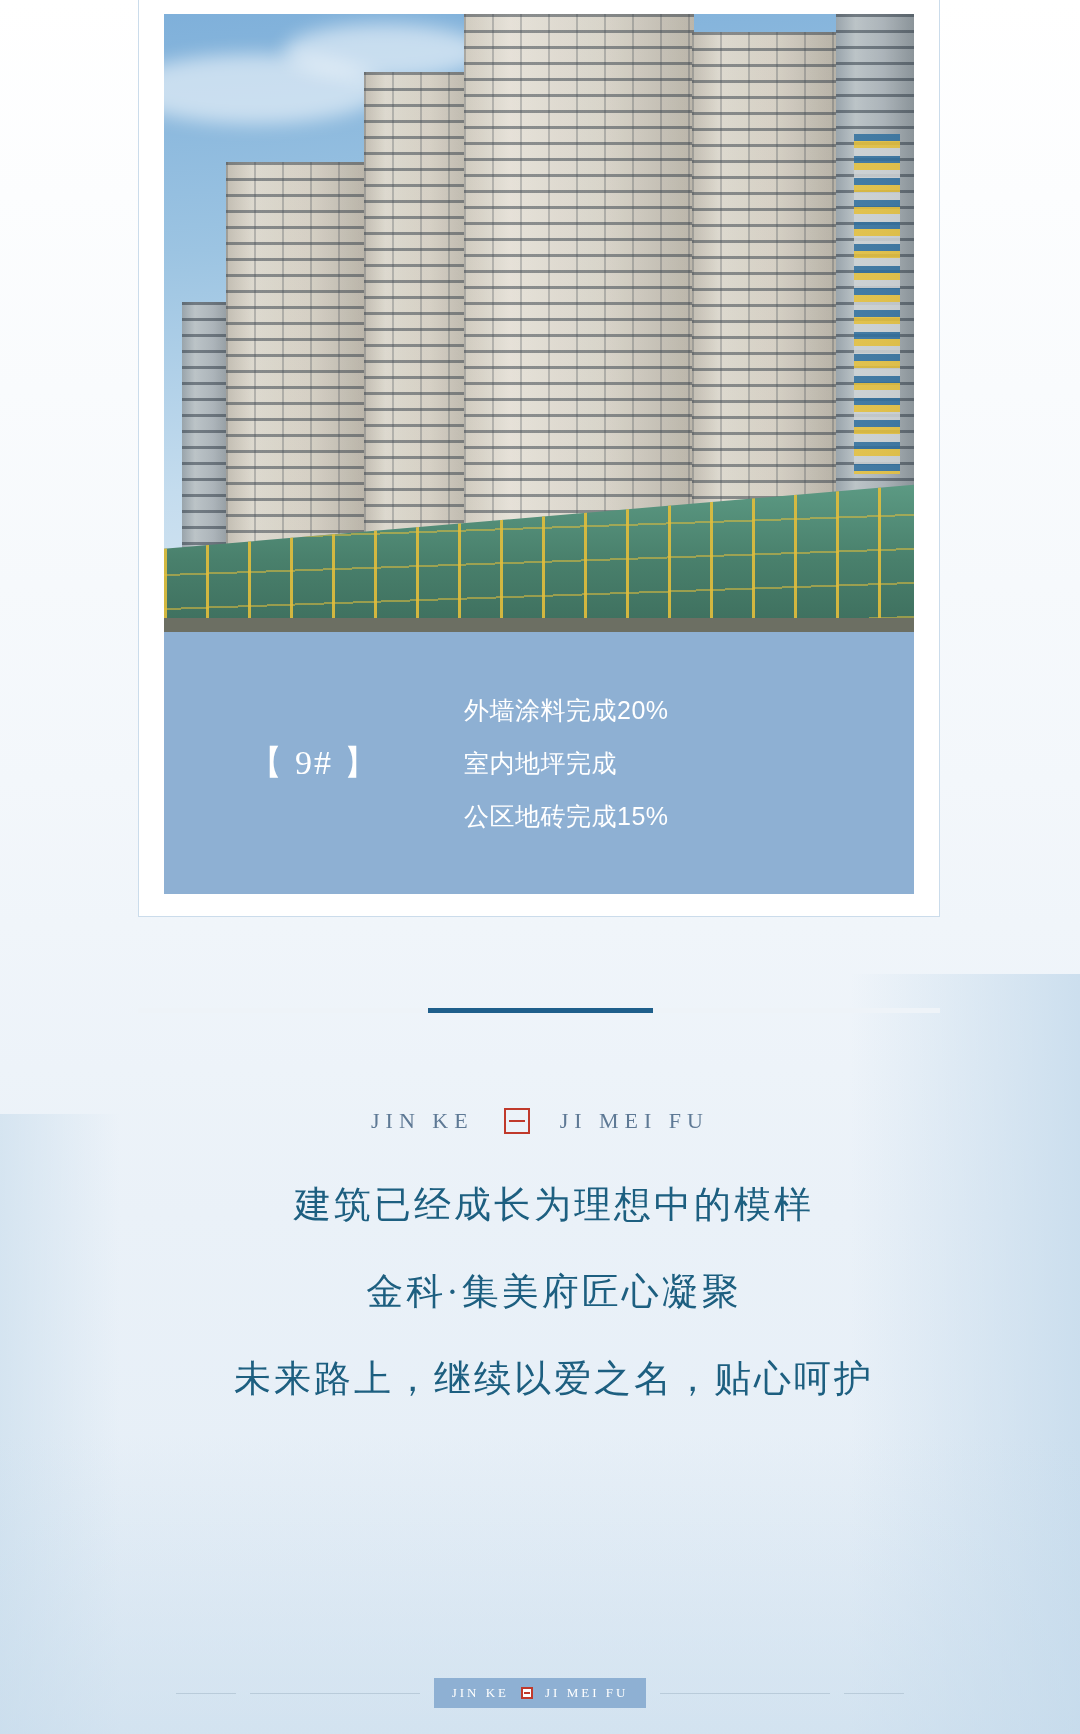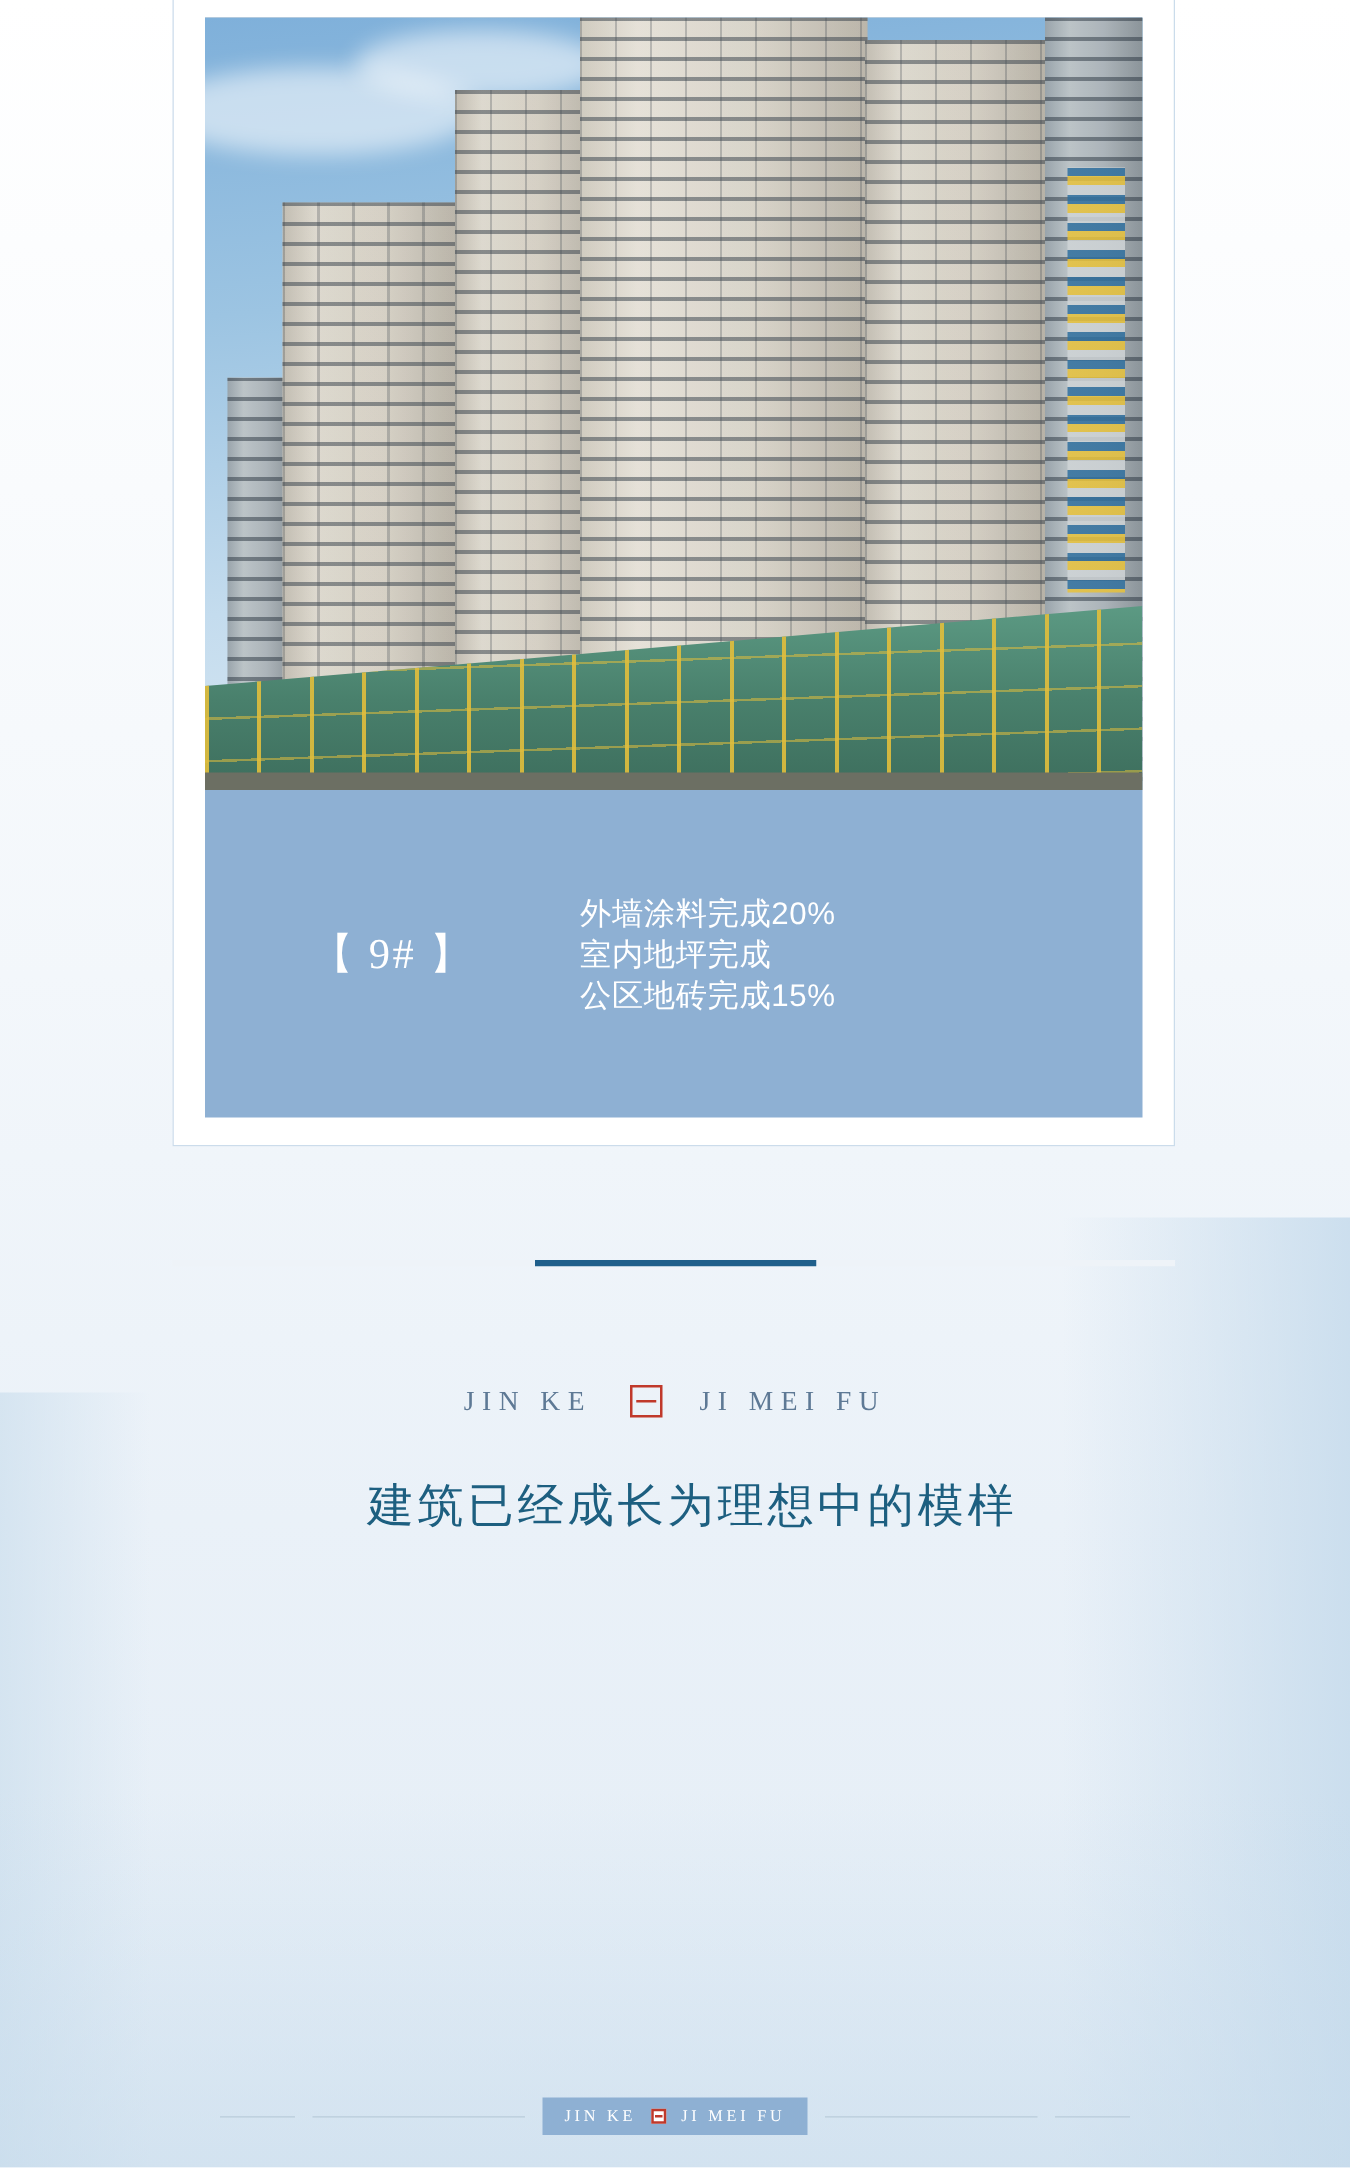--- a/index.html
+++ b/index.html
@@ -153,20 +153,21 @@
   .info-tag {
     width: 300px;
     text-align: center;
     font-size: 34px;
     letter-spacing: 2px;
     font-family: "Liberation Serif", serif;
   }
   .info-list {
     display: flex;
     flex-direction: column;
+    gap: 20px;
   }
   .info-list .line {
     font-size: 25px;
     letter-spacing: .5px;
     color: #ffffff;
     font-family: "Liberation Sans", sans-serif;
   }
 
   
   .progress {
@@ -355,20 +356,22 @@
 </div>
 
 <div class="brand">
   <span class="word">JIN KE</span>
   <span class="mark"></span>
   <span class="word">JI MEI FU</span>
 </div>
 
 <div class="poem">
   <p class="pline">建筑已经成长为理想中的模样</p>
+  <p class="pline">金科·集美府匠心凝聚</p>
+  <p class="pline">未来路上，继续以爱之名，贴心呵护</p>
 </div>
 
 <div class="footer">
   <div class="rule short"></div>
   <div class="gap"></div>
   <div class="rule"></div>
   <div class="gap"></div>
   <div class="plate">
     <span>JIN KE</span>
     <span class="fmark"></span>

